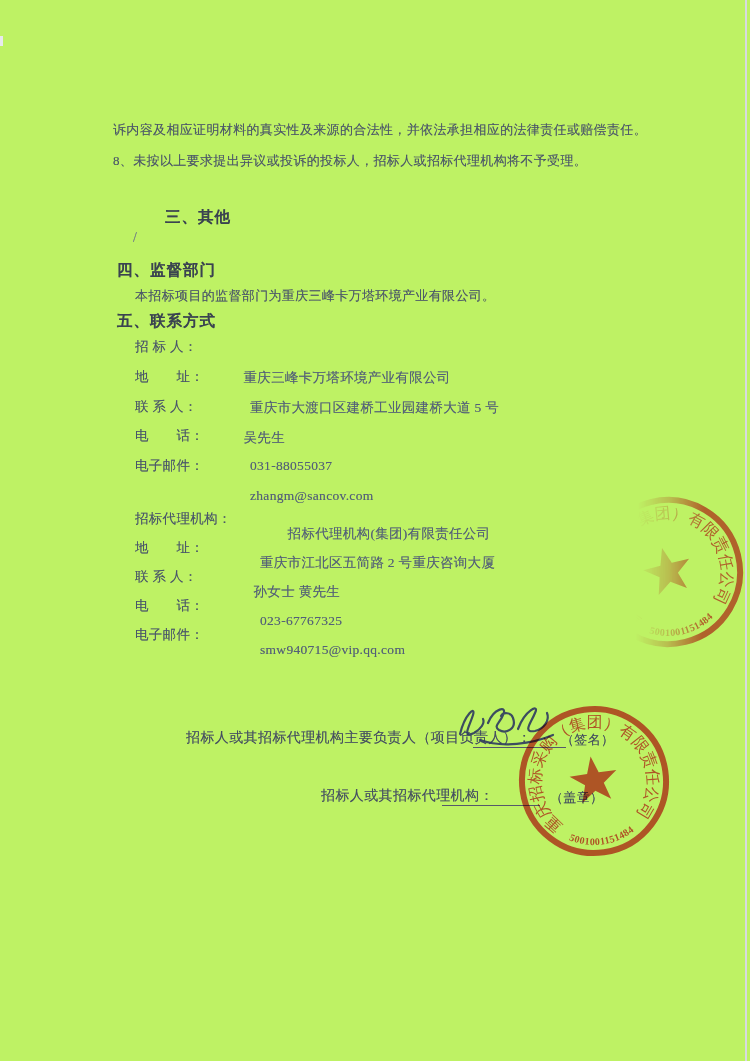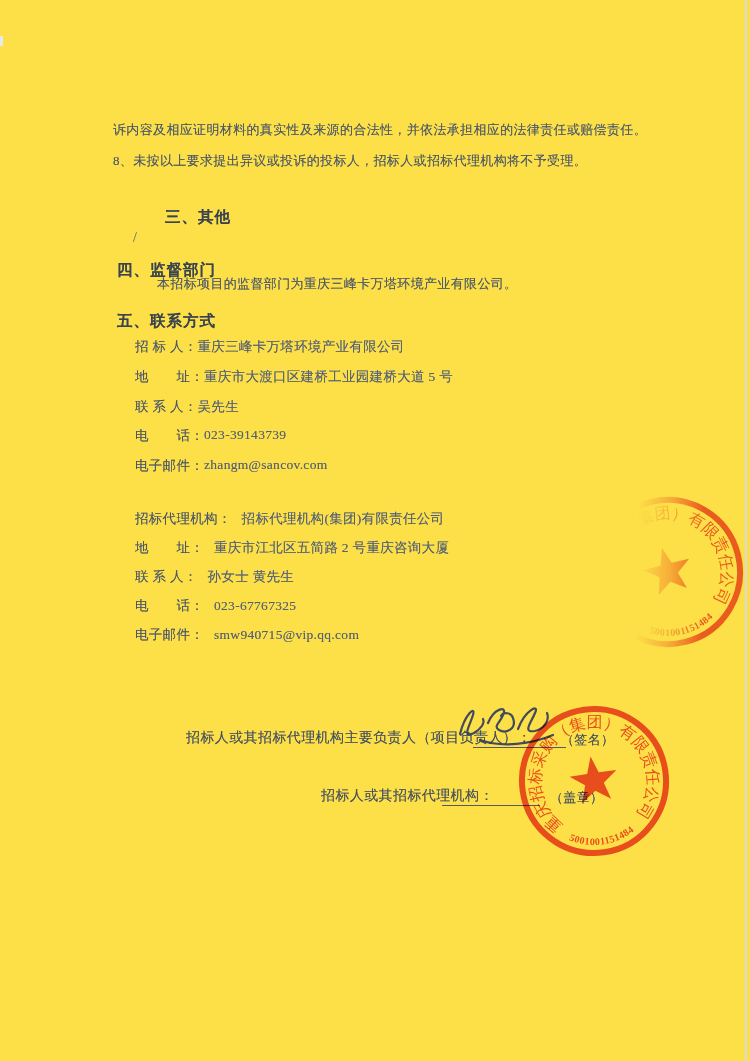--- a/index.html
+++ b/index.html
@@ -1,19 +1,19 @@
 <!DOCTYPE html>
 <html><head>
 <meta charset="utf-8">
 <style>
   html,body{margin:0;padding:0;background:#ffffff;}
   #page{
     position:relative;
     width:750px;height:1061px;
-    background:#fde047;
+    background:#bef264;
     overflow:hidden;
     font-family:"Liberation Serif","DejaVu Serif",serif;
     color:#4d5969;
   }
   .txt{
     position:absolute;
     font-size:13px;
     letter-spacing:.35px;
     white-space:pre;
     color:#4d5969;
@@ -23,26 +23,26 @@
     font-weight:bold;
     font-size:15.5px;
     letter-spacing:1px;
     color:#3a4350;
     text-shadow:0 0 .5px rgba(58,67,80,.55);
   }
   .slash{font-size:14px;color:#76808f;}
   .rows{position:absolute;left:135px;}
   .crow{display:flex;align-items:flex-start;white-space:pre;
         font-size:13.5px;letter-spacing:.3px;
-        text-shadow:0 0 .5px rgba(77,89,105,.5);}
+        text-shadow:0 0 .5px rgba(77,89,105,.5);gap:46px;}
   .rows-tenderer .crow{height:29.8px;}
   .rows-agency .crow{height:29px;align-items:center;}
   .rows-agency .cvalue{margin-left:10px;}
   .clabel{color:#49556a;}
-  .cvalue{color:#53607a;}
+  .cvalue{color:#53607a;margin-top:31px;}
   .sigline{font-size:14px;letter-spacing:.4px;color:#454f60;margin-left:48px;}
   .suffix{font-size:13px;color:#424d5e;}
   .underline{position:absolute;height:1px;background:#55596a;}
   .stamp{
     position:absolute;width:160px;height:160px;
     mix-blend-mode:multiply;
     pointer-events:none;
   }
   .stamp-bottom{left:514px;top:701px;transform:rotate(-8deg);opacity:.93;}
   .stamp-middle{
@@ -61,40 +61,40 @@
 
   <div class="corner-speck"></div>
 
   <div class="txt" style="left:113px;top:121px;">诉内容及相应证明材料的真实性及来源的合法性，并依法承担相应的法律责任或赔偿责任。</div>
   <div class="txt" style="left:113px;top:152px;">8、未按以上要求提出异议或投诉的投标人，招标人或招标代理机构将不予受理。</div>
 
   <div class="txt heading" style="left:117px;top:207px;margin-left:48px;">三、其他</div>
   <div class="txt slash" style="left:133px;top:230px;">/</div>
 
   <div class="txt heading" style="left:117px;top:260px;">四、监督部门</div>
-  <div class="txt" style="left:135px;top:275px;margin-left:22px;">本招标项目的监督部门为重庆三峰卡万塔环境产业有限公司。</div>
+  <div class="txt" style="left:135px;top:287px;">本招标项目的监督部门为重庆三峰卡万塔环境产业有限公司。</div>
 
   <div class="txt heading" style="left:117px;top:311px;">五、联系方式</div>
 
   <div class="rows rows-tenderer" style="top:338px;">
     <div class="crow">
       <span class="clabel">招 标 人：</span>
       <span class="cvalue">重庆三峰卡万塔环境产业有限公司</span>
     </div>
     <div class="crow">
       <span class="clabel">地　　址：</span>
       <span class="cvalue">重庆市大渡口区建桥工业园建桥大道 5 号</span>
     </div>
     <div class="crow">
       <span class="clabel">联 系 人：</span>
       <span class="cvalue">吴先生</span>
     </div>
     <div class="crow">
       <span class="clabel">电　　话：</span>
-      <span class="cvalue">023-39143739</span>
+      <span class="cvalue">031-88055037</span>
     </div>
     <div class="crow">
       <span class="clabel">电子邮件：</span>
       <span class="cvalue">zhangm@sancov.com</span>
     </div>
   </div>
 
   <div class="rows rows-agency" style="top:504px;">
     <div class="crow">
       <span class="clabel">招标代理机构：</span>

